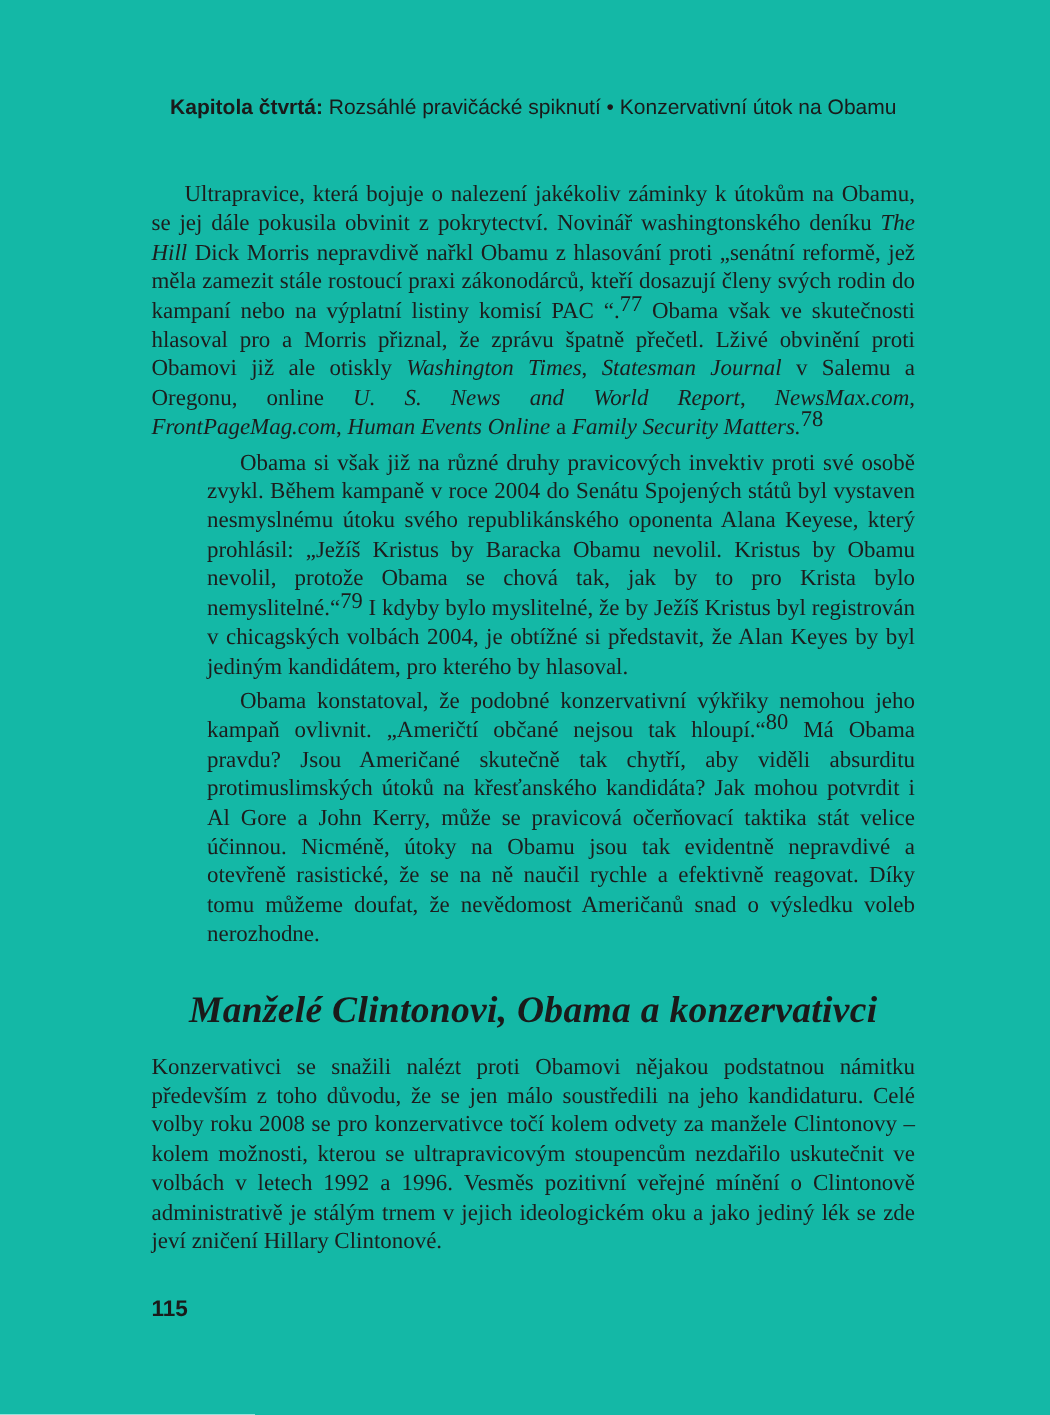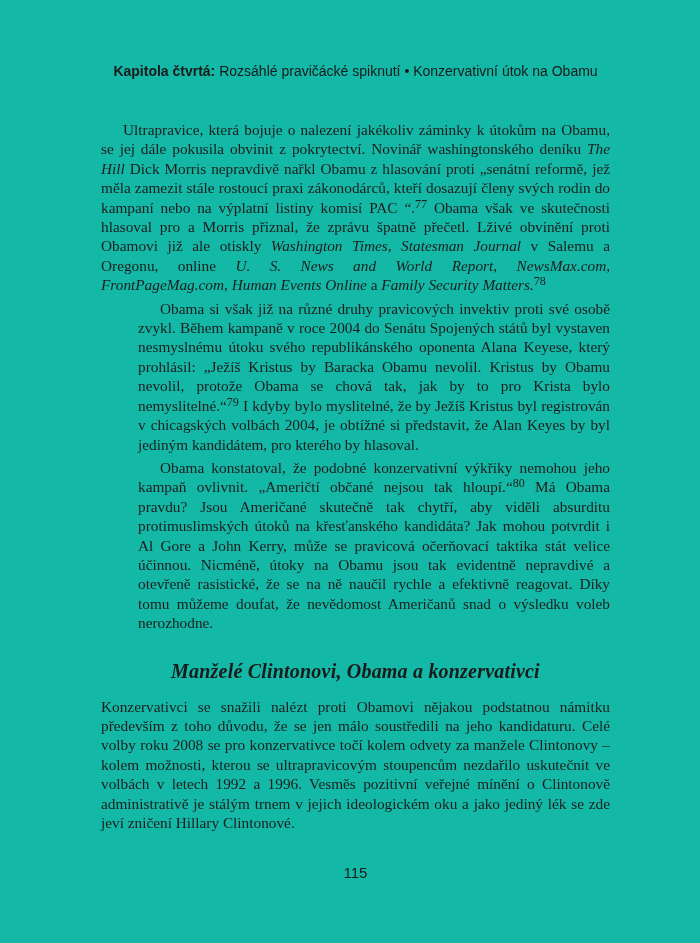--- a/index.html
+++ b/index.html
@@ -40,43 +40,43 @@
       margin: 0;
       font-size: 15.3px;
       line-height: 19.4px;
       text-align: justify;
       color: #1d1d1d;
     }
     .body-par + .body-par { margin-top: 4px; margin-left: 37px; }
     .indent { text-indent: 22px; }
     em { font-style: italic; }
     .fn-sup {
-      font-size: 12px;
+      font-size: 15px;
       position: relative;
       top: -5px;
       line-height: 0;
     }
     .section-heading {
       font-family: "Liberation Serif", serif;
-      font-size: 20px;
+      font-size: 25px;
       font-weight: 700;
       font-style: italic;
       text-align: center;
       letter-spacing: 0.2px;
       margin: 27px 0 14px 0;
       color: #1a1a1a;
     }
     .page-number {
       position: absolute;
       top: 864px;
       left: 101px;
       width: 509px;
-      text-align: center;
+      text-align: left;
       font-family: "Liberation Sans", sans-serif;
-      font-weight: 400;
+      font-weight: 700;
       font-size: 15px;
       color: #1a1a1a;
     }
   </style>
 </head>
 <body>
 
 <div class="page">
 
   <div class="running-header"><span class="rh-bold">Kapitola čtvrtá:</span><span> Rozsáhlé pravičácké spiknutí • Konzervativní útok na Obamu</span></div>

